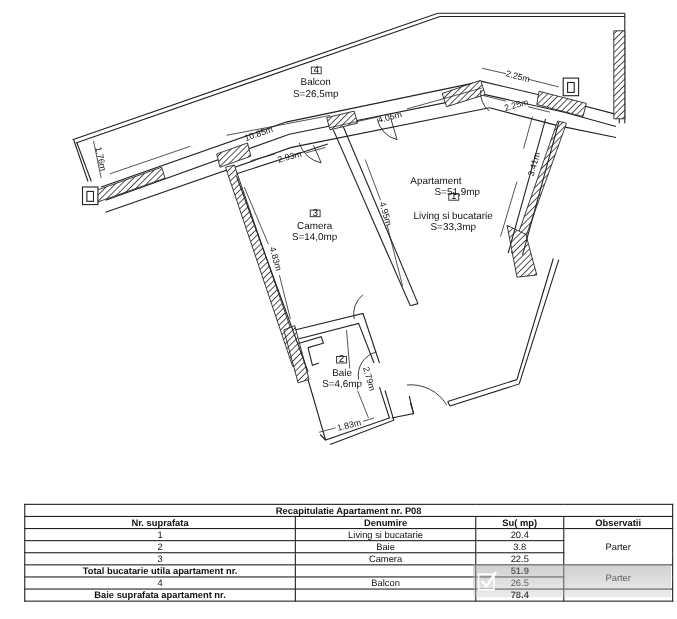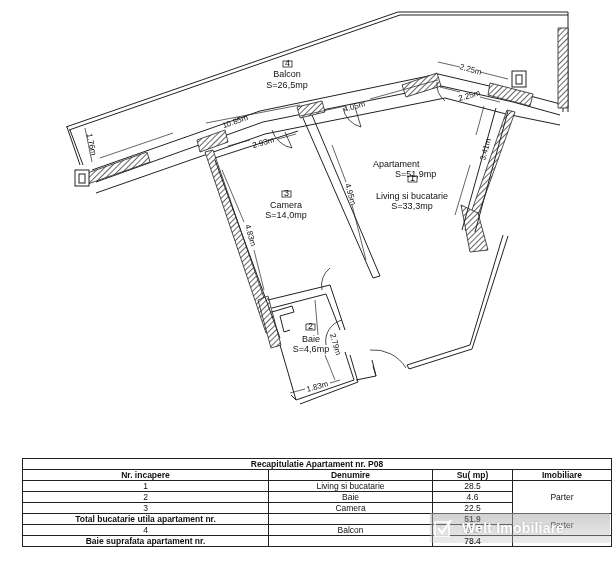--- a/index.html
+++ b/index.html
@@ -181,35 +181,35 @@
     <col style="width:246px">
       <col style="width:164px">
       <col style="width:80px">
       <col style="width:99px">
   </colgroup>
   <tbody>
       <tr>
     <th colspan="4" class="b">Recapitulatie Apartament nr. P08</th>
   </tr>
   <tr>
-    <th class="b">Nr. incapere</th>
+    <th class="b">Nr. suprafata</th>
     <th class="b">Denumire</th>
     <th class="b">Su( mp)</th>
-    <th class="b">Imobiliare</th>
+    <th class="b">Observatii</th>
   </tr>
   <tr>
     <td>1</td>
     <td>Living si bucatarie</td>
-    <td>28.5</td>
+    <td>20.4</td>
     <td rowspan="3">Parter</td>
   </tr>
   <tr>
     <td>2</td>
     <td>Baie</td>
-    <td>4.6</td>
+    <td>3.8</td>
   </tr>
   <tr>
     <td>3</td>
     <td>Camera</td>
     <td>22.5</td>
   </tr>
   <tr>
     <td class="b">Total bucatarie utila apartament nr.</td>
     <td></td>
     <td class="b">51.9</td>
@@ -227,14 +227,13 @@
     <td></td>
   </tr>
 </tbody>
   </table>
 
 <div class="watermark">
   <svg class="wm-check" viewBox="0 0 18 18">
     <rect x="1" y="3" width="14" height="14" fill="none" stroke="#fff" stroke-width="1.5"></rect>
     <polyline points="4,9 8,14 17,1" fill="none" stroke="#fff" stroke-width="2"></polyline>
   </svg>
-  <span class="wm-text">Welt Imobiliare</span>
 </div>
 
 </body></html>

